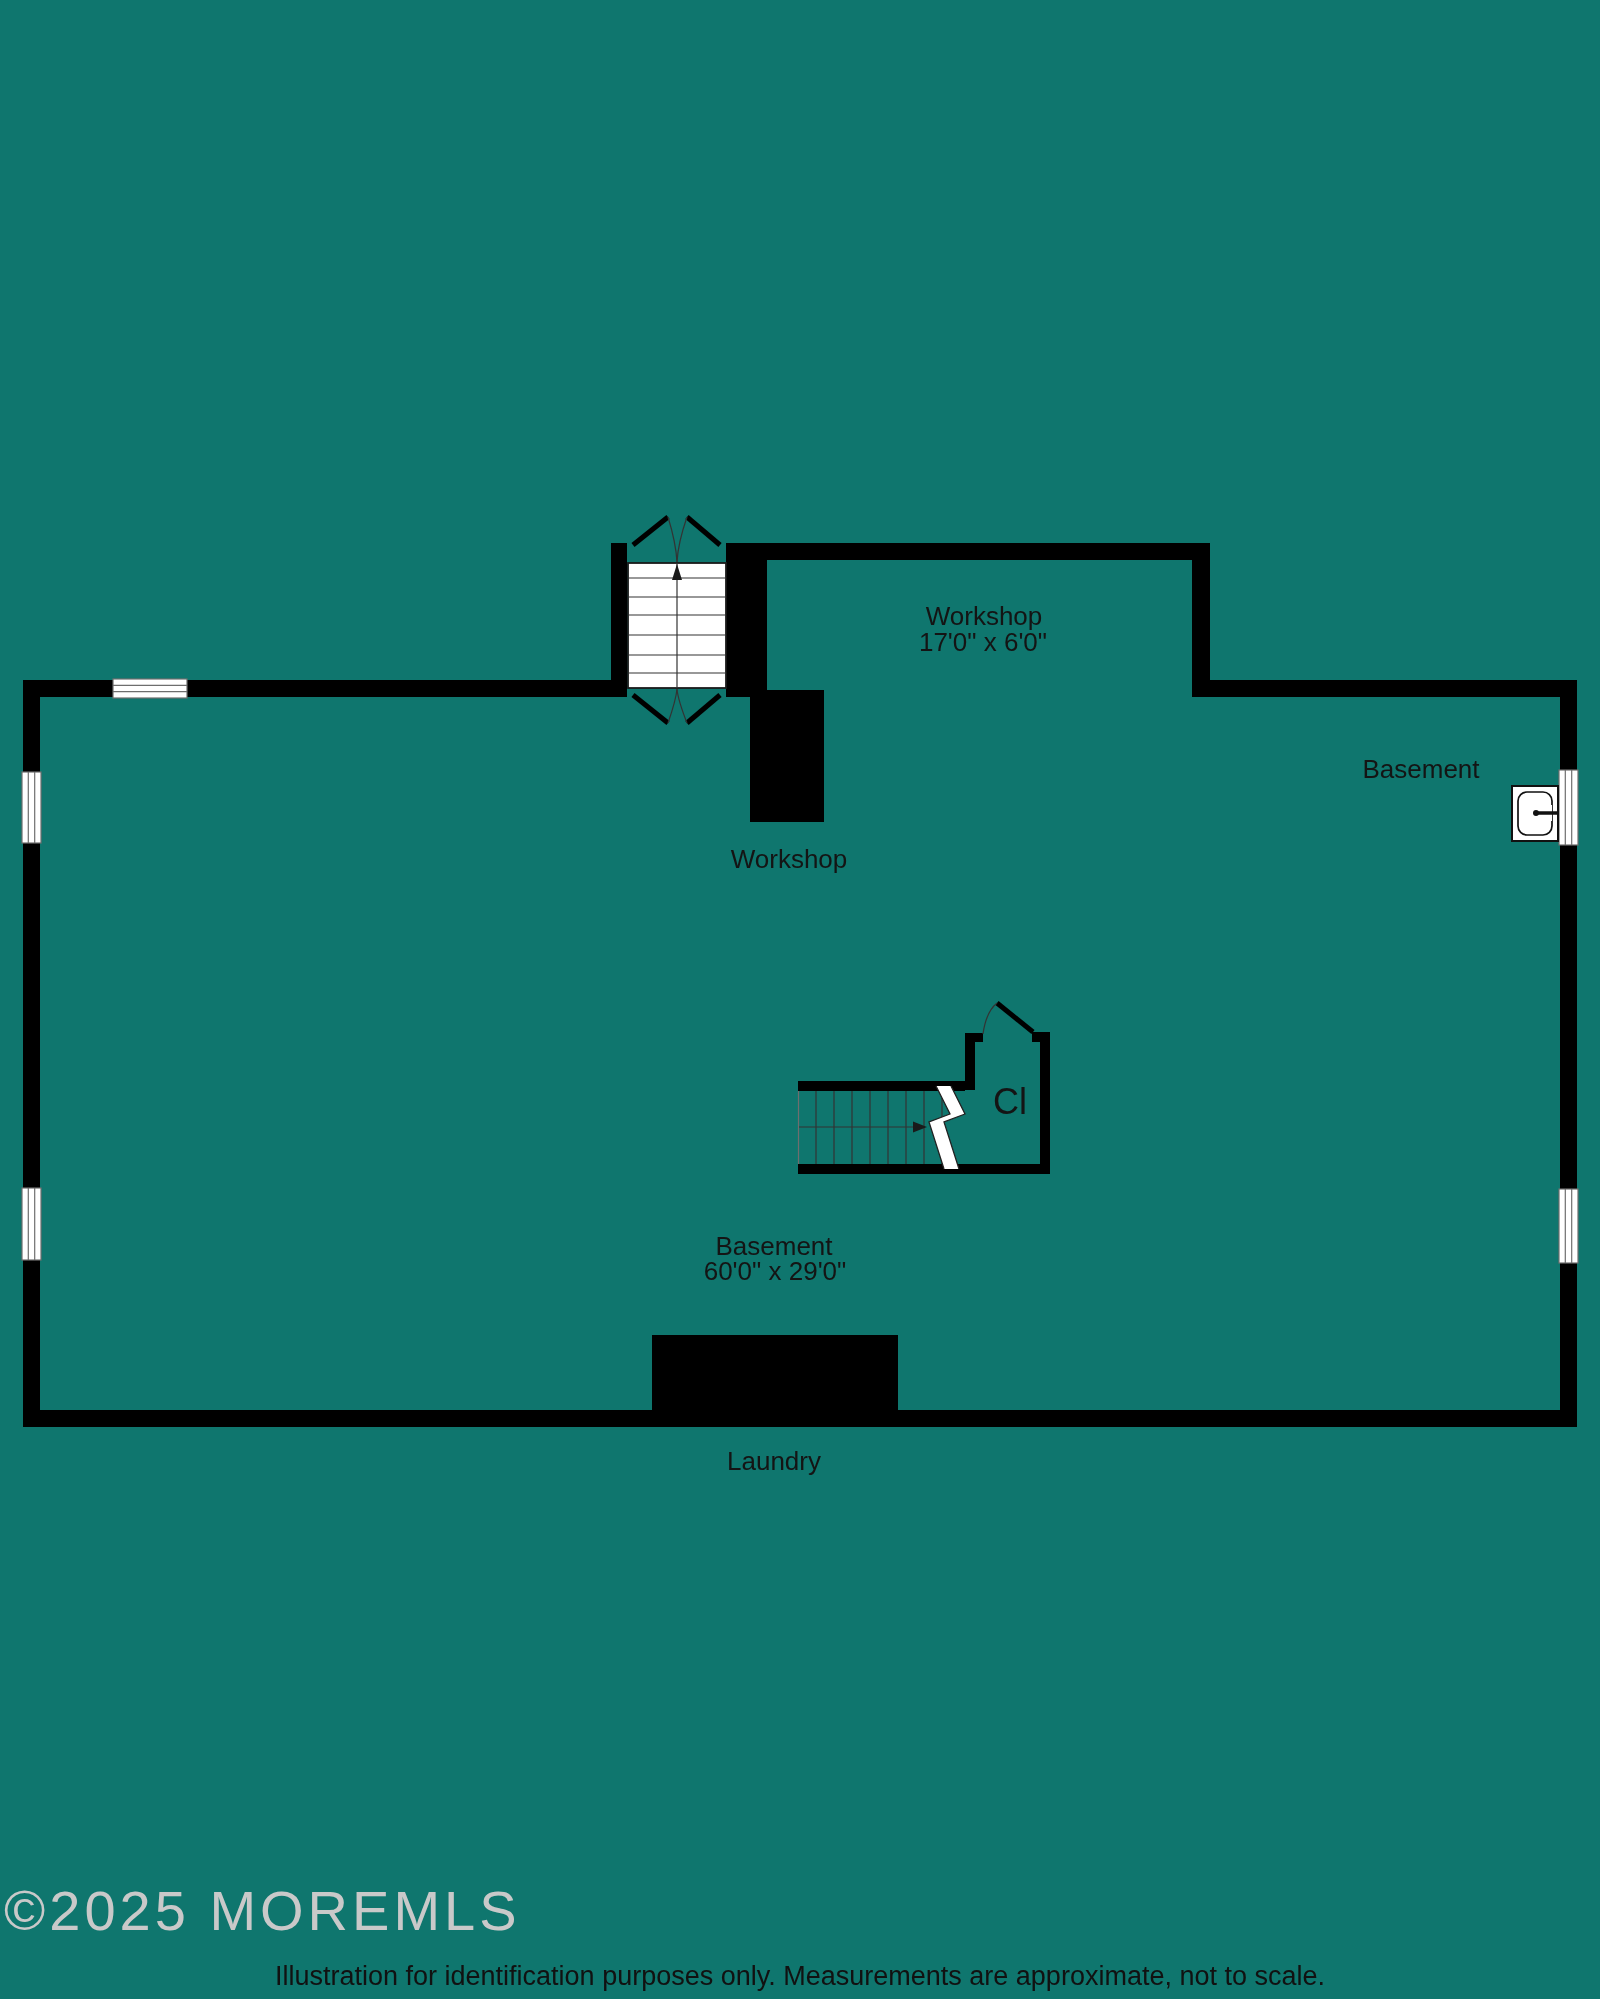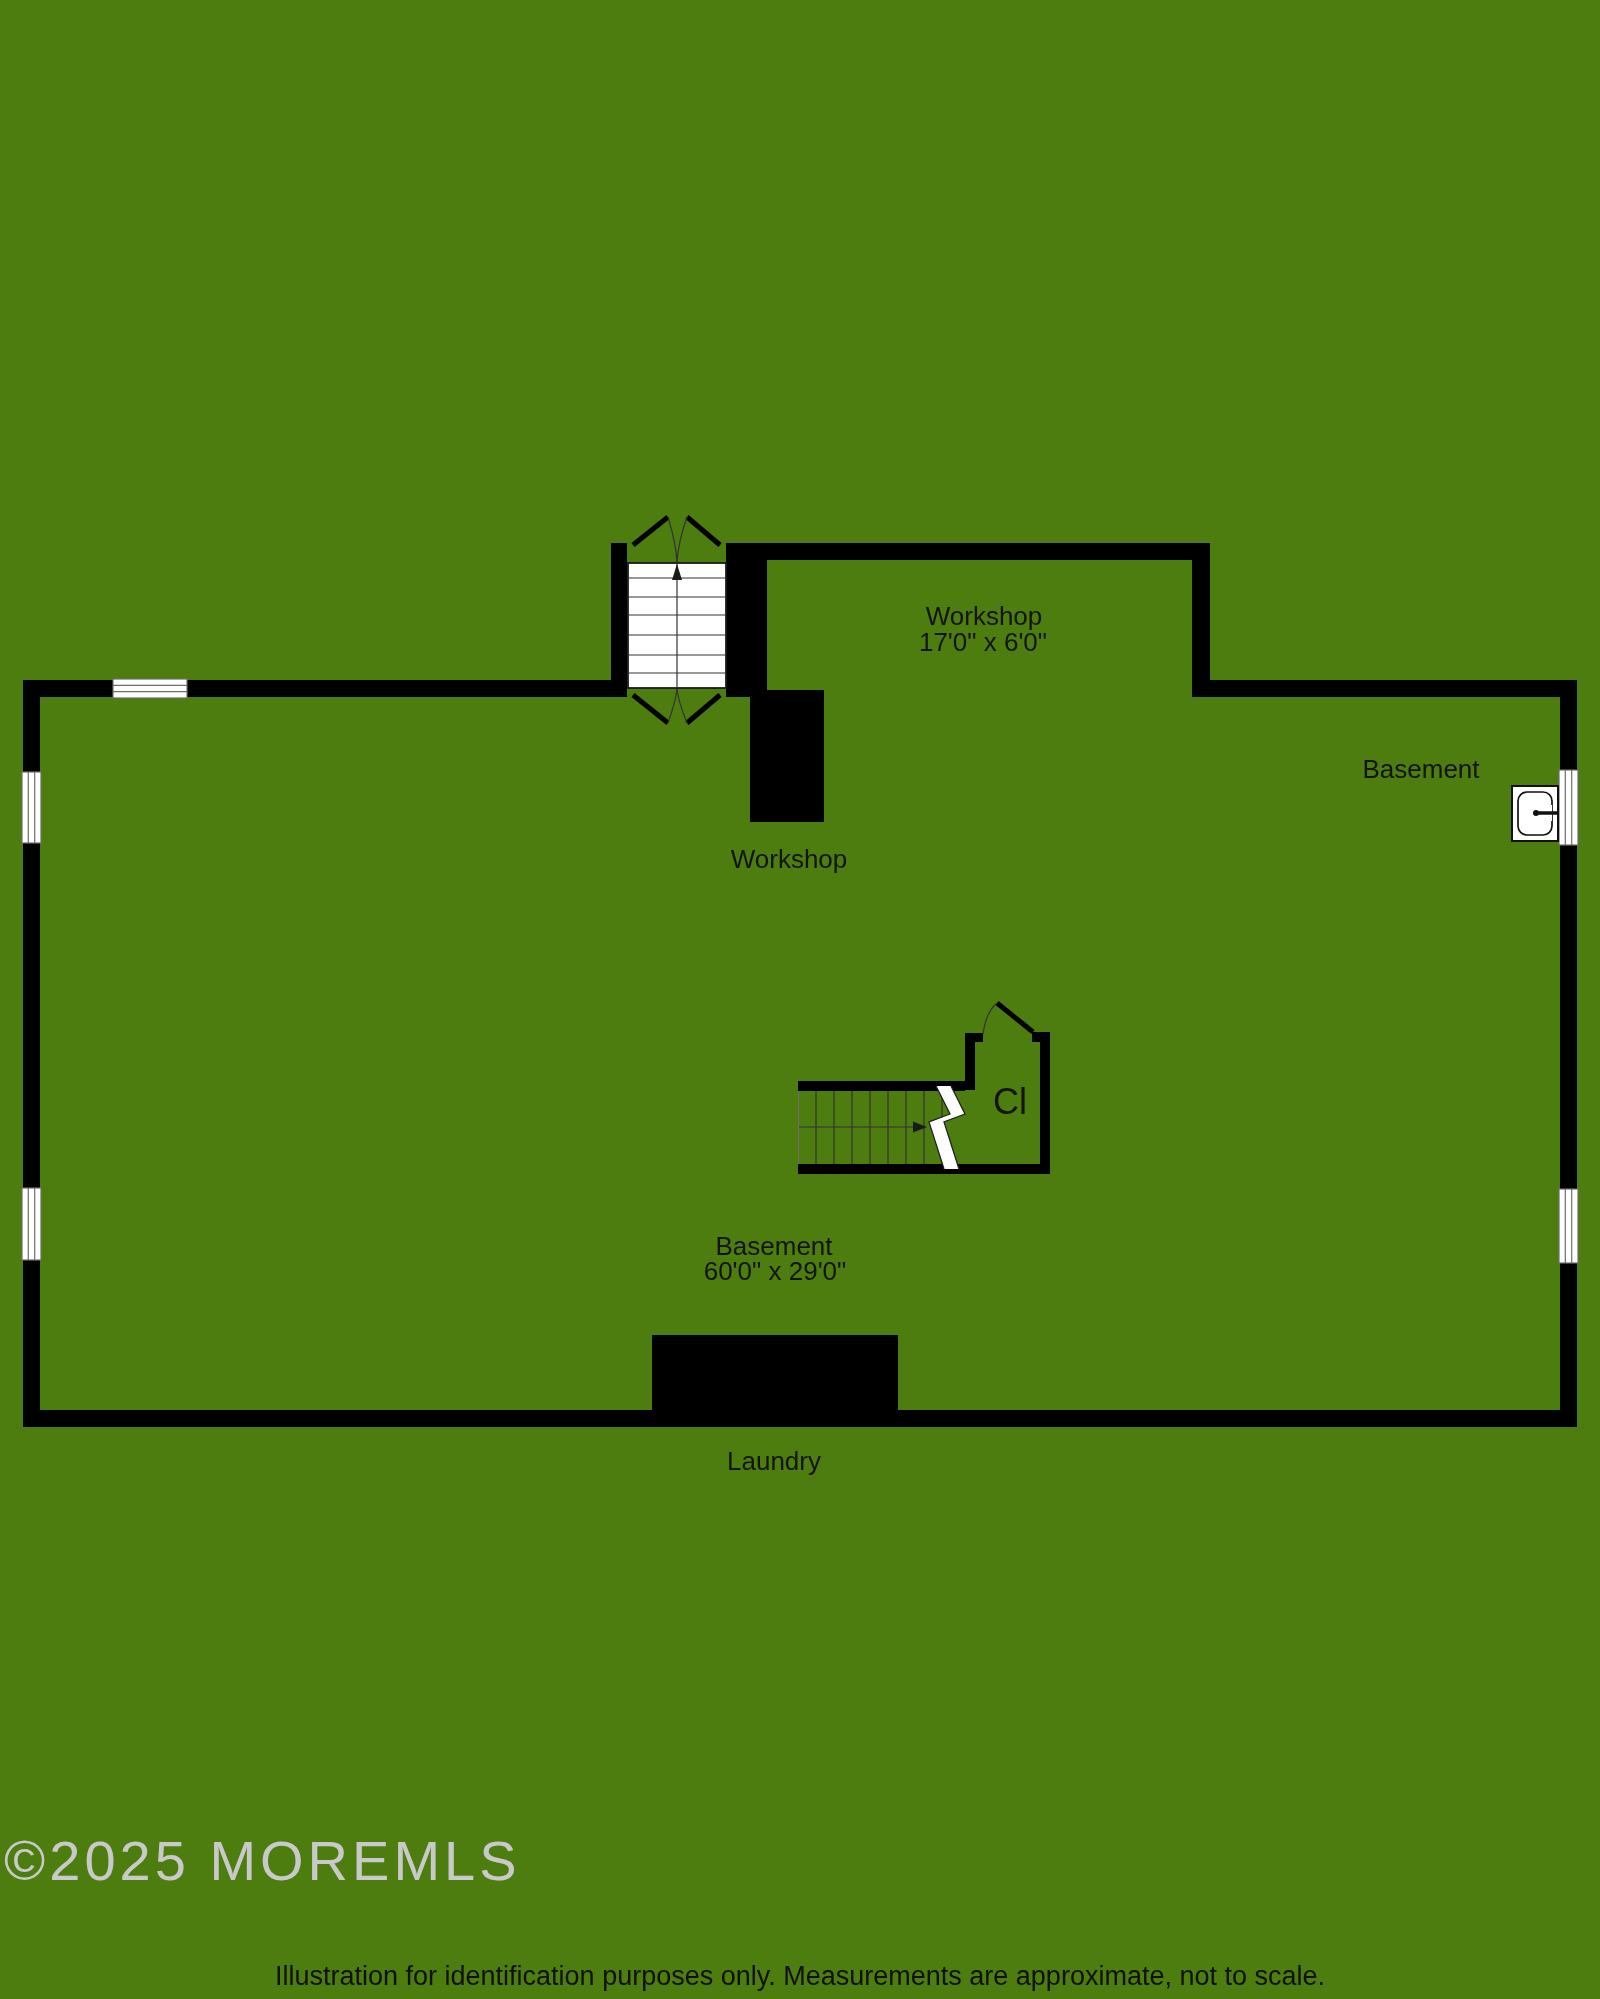--- a/index.html
+++ b/index.html
@@ -1,19 +1,19 @@
 <!DOCTYPE html>
 <html><head>
 <meta charset="utf-8">
 <style>
   html,body{margin:0;padding:0;background:#ffffff;}
   .page{
     position:relative;
     width:1600px;height:1999px;
-    background:#4d7c0f;
+    background:#0f766e;
     font-family:"Liberation Sans", sans-serif;
     overflow:hidden;
   }
   .plan-svg{position:absolute;left:0;top:0;}
   .wall{fill:#000000;stroke:none;}
   .win{fill:#ffffff;stroke:#6e6e6e;stroke-width:1.2;}
   .winline{stroke:#6e6e6e;stroke-width:1.2;}
   .stairbox{fill:#ffffff;stroke:#1a1a1a;stroke-width:1.8;}
   .tread{stroke:#333333;stroke-width:1.2;}
   .thin{stroke:#333333;stroke-width:1.2;fill:none;}
@@ -27,21 +27,21 @@
     transform:translate(-50%,-50%);
     white-space:nowrap;
     color:#141414;
     font-size:26px;
     line-height:1.2;
     text-align:center;
   }
   .label-cl{font-size:36px;}
   .watermark{
     position:absolute;
-    left:4px;top:1828px;
+    left:4px;top:1878px;
     font-size:56px;
     letter-spacing:4px;
     color:#c9c9c9;
     white-space:nowrap;
   }
   .disclaimer{
     position:absolute;
     left:800px;top:1976px;
     transform:translate(-50%,-50%);
     font-size:27px;

